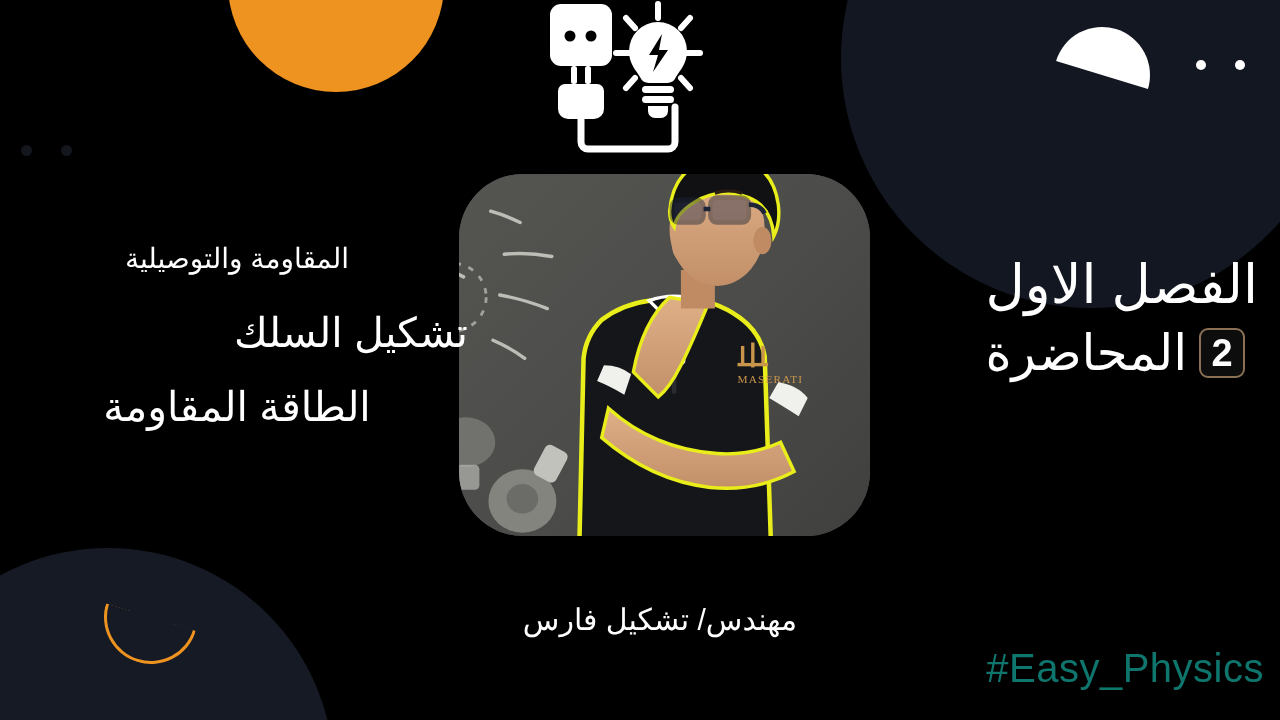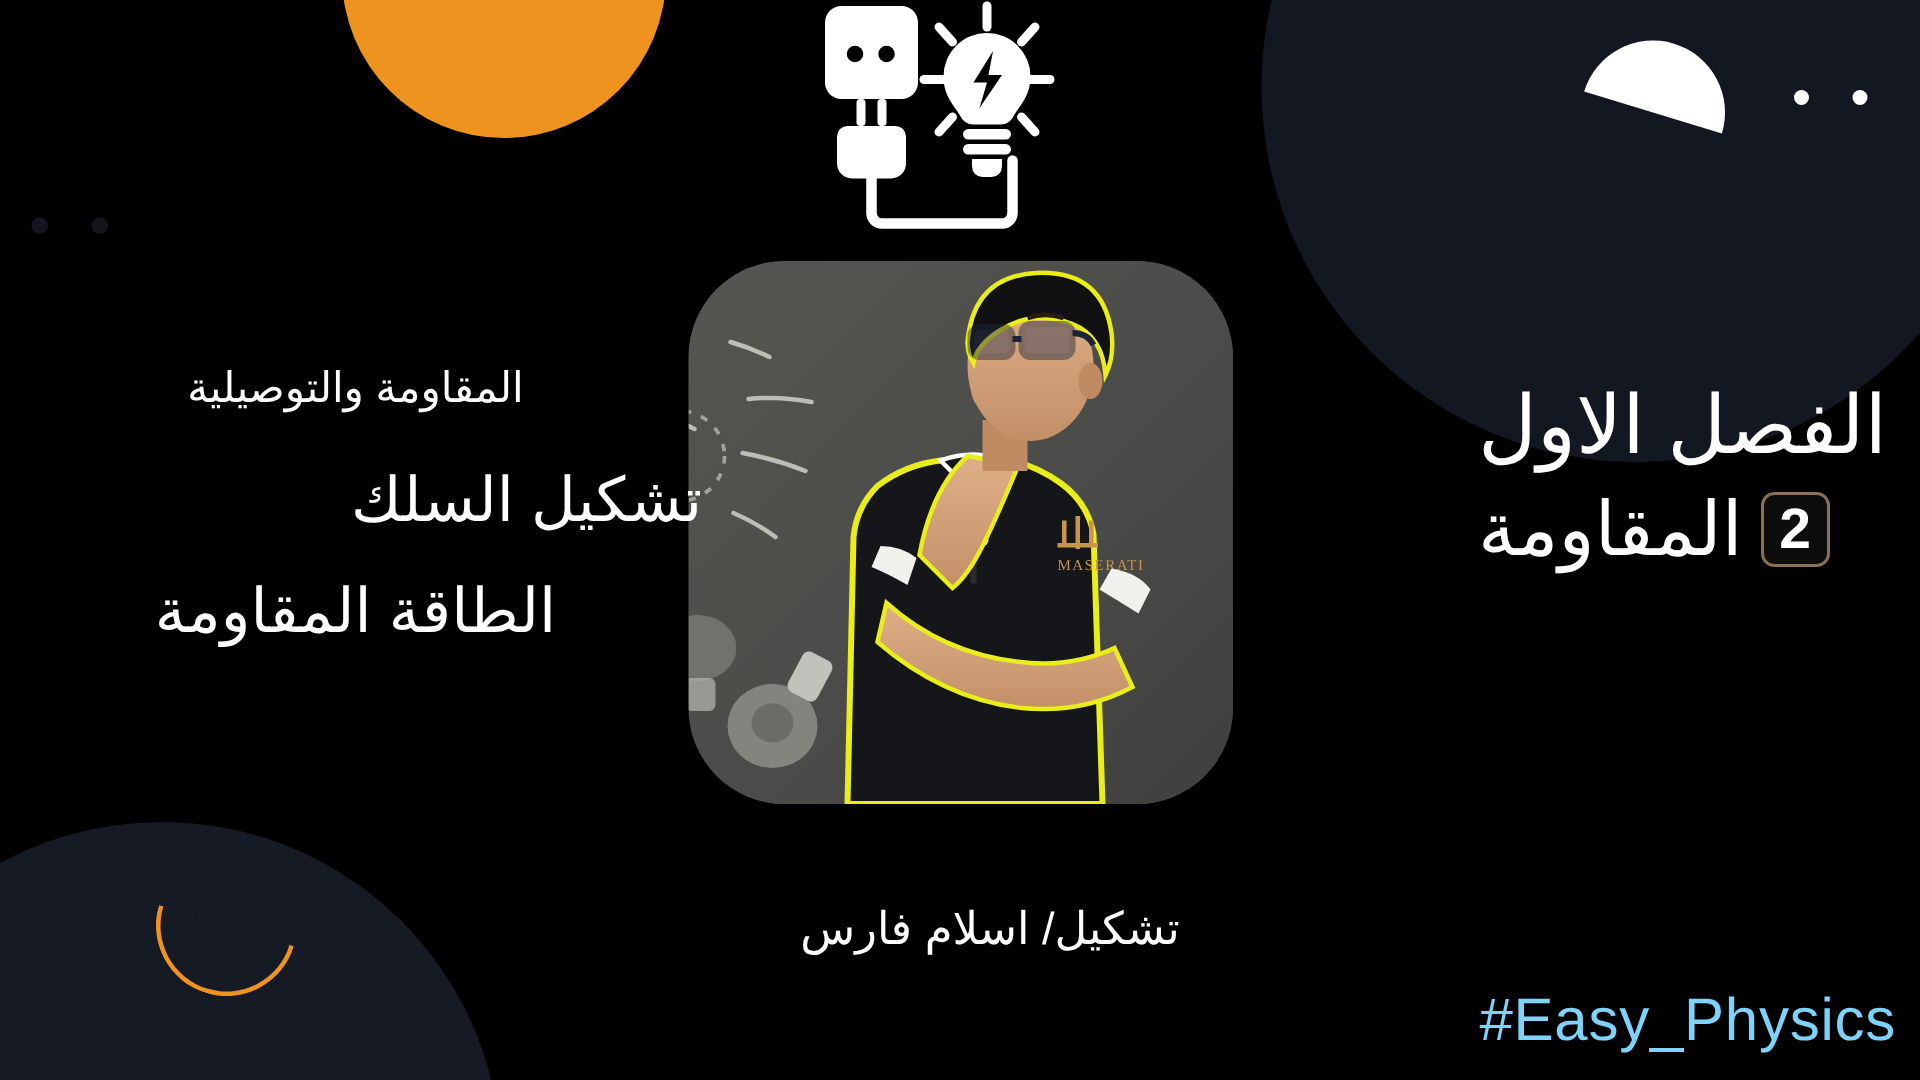--- a/index.html
+++ b/index.html
@@ -99,21 +99,21 @@
     width: 180px;
     height: 170px;
   }
   .electric-icon svg { display: block; width: 100%; height: 100%; }
 
   
   .photo-frame {
     position: absolute;
     left: 459px;
     top: 174px;
-    width: 363px;
+    width: 411px;
     height: 362px;
     border-radius: 64px;
     overflow: hidden;
     background: #4a4a4a;
   }
   .photo-frame svg { display: block; width: 100%; height: 100%; }
 
   
   .left-topics {
     position: absolute;
@@ -187,26 +187,25 @@
     color: #ffffff;
     font-size: 30px;
     line-height: 44px;
     white-space: nowrap;
   }
 
   .hashtag {
     position: absolute;
     right: 16px;
     top: 645px;
-    color: #7dd3fc;
+    color: #0f766e;
     font-size: 40px;
     line-height: 46px;
     letter-spacing: 0.5px;
     white-space: nowrap;
-    margin-top: 12px;
   }
 </style>
 </head>
 <body>
 
 <div id="stage">
 
   <div class="deco-orange-circle"></div>
   <div class="deco-navy-circle-tr"></div>
   <div class="deco-navy-circle-bl"></div>
@@ -347,21 +346,21 @@
   <div class="left-topics">
     <div class="topic-line l1">المقاومة والتوصيلية</div>
     <div class="topic-line l2">تشكيل السلك</div>
     <div class="topic-line l3">الطاقة المقاومة</div>
   </div>
 
   <div class="right-title">
     <div class="chapter-line">الفصل الاول</div>
     <div class="lecture-line">
       <span class="lecture-badge">2</span>
-      <span>المقاومة</span>
+      <span>المحاضرة</span>
     </div>
   </div>
 
-  <div class="presenter">تشكيل/ اسلام فارس</div>
+  <div class="presenter">مهندس/ تشكيل فارس</div>
 
   <div class="hashtag">#Easy_Physics</div>
 
 </div>
 
 </body></html>

